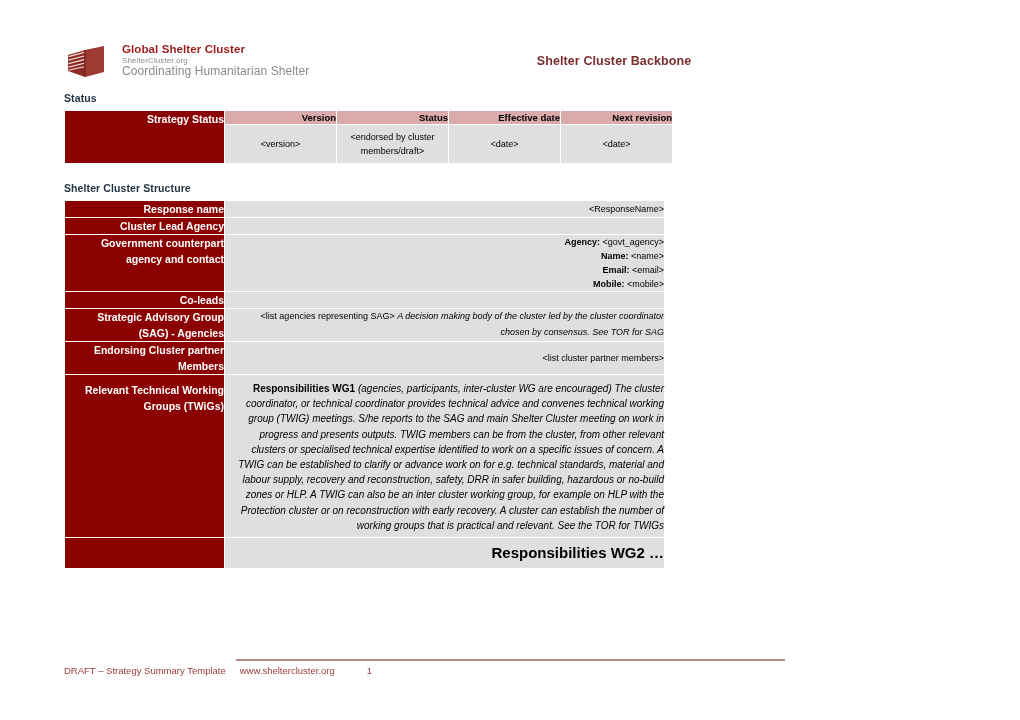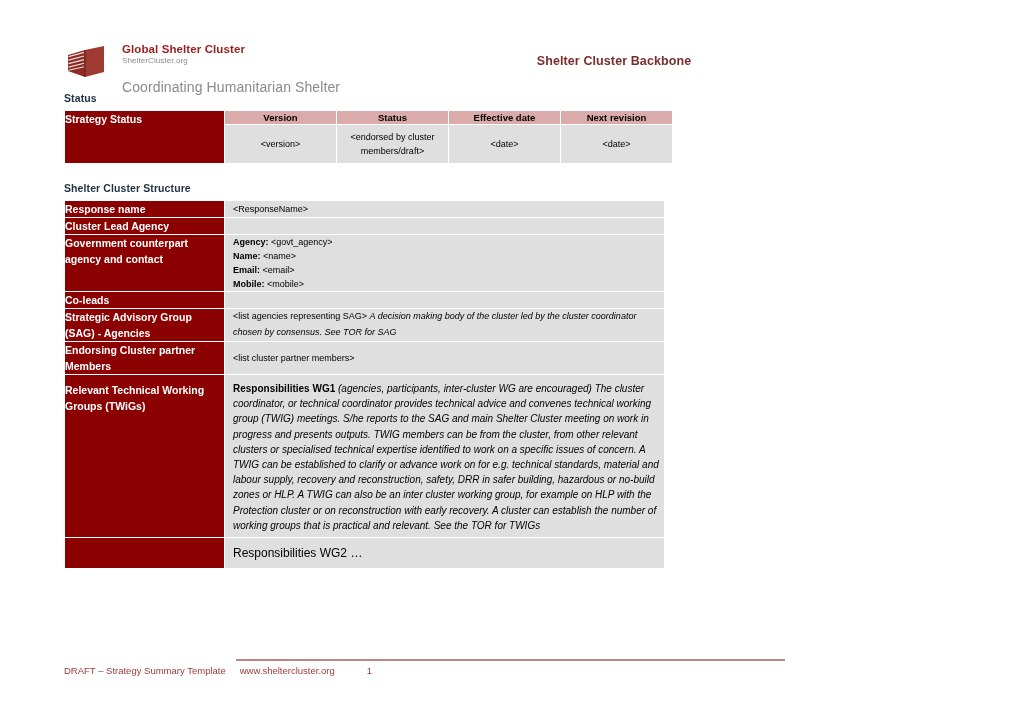--- a/index.html
+++ b/index.html
@@ -52,25 +52,24 @@
     letter-spacing: 0.1px;
     line-height: 13px;
   }
   .logo-sub1 {
     font-size: 8px;
     color: #8a8a8a;
     line-height: 10px;
     letter-spacing: 0.1px;
   }
   .logo-sub2 {
-    font-size: 14px;
+    font-size: 12px;
     color: #8a8a8a;
     line-height: 10px;
     letter-spacing: 0.1px;
-    margin-top: 16px;
   }
   .doc-title {
     position: absolute;
     left: 380px;
     top: 12px;
     width: 340px;
     text-align: center;
     font-size: 12.5px;
     font-weight: bold;
     color: #7b2d2d;
@@ -91,20 +90,21 @@
   
   table.doc-table {
     position: absolute;
     border-collapse: separate;
     border-spacing: 1px;
     table-layout: fixed;
   }
   table.doc-table td {
     padding: 0;
     vertical-align: top;
+    text-align: right;
   }
   .cell-maroon {
     background: #8B0000;
     color: #ffffff;
     font-size: 10.5px;
     font-weight: bold;
     padding: 5px 6px 5px 6px;
     line-height: 16px;
     vertical-align: middle;
   }
@@ -156,22 +156,22 @@
   .ital { font-style: italic; }
 
   .twig-para {
     font-size: 10px;
     line-height: 15.2px;
     font-style: italic;
   }
   .twig-para .lead { font-style: normal; font-weight: bold; }
 
   .wg2-row {
-    font-size: 12px;
-    font-weight: normal;
+    font-size: 15px;
+    font-weight: bold;
     line-height: 14px;
   }
 
   
   .footer-rule {
     position: absolute;
     left: 236px;
     top: 659px;
     width: 549px;
     height: 2px;

